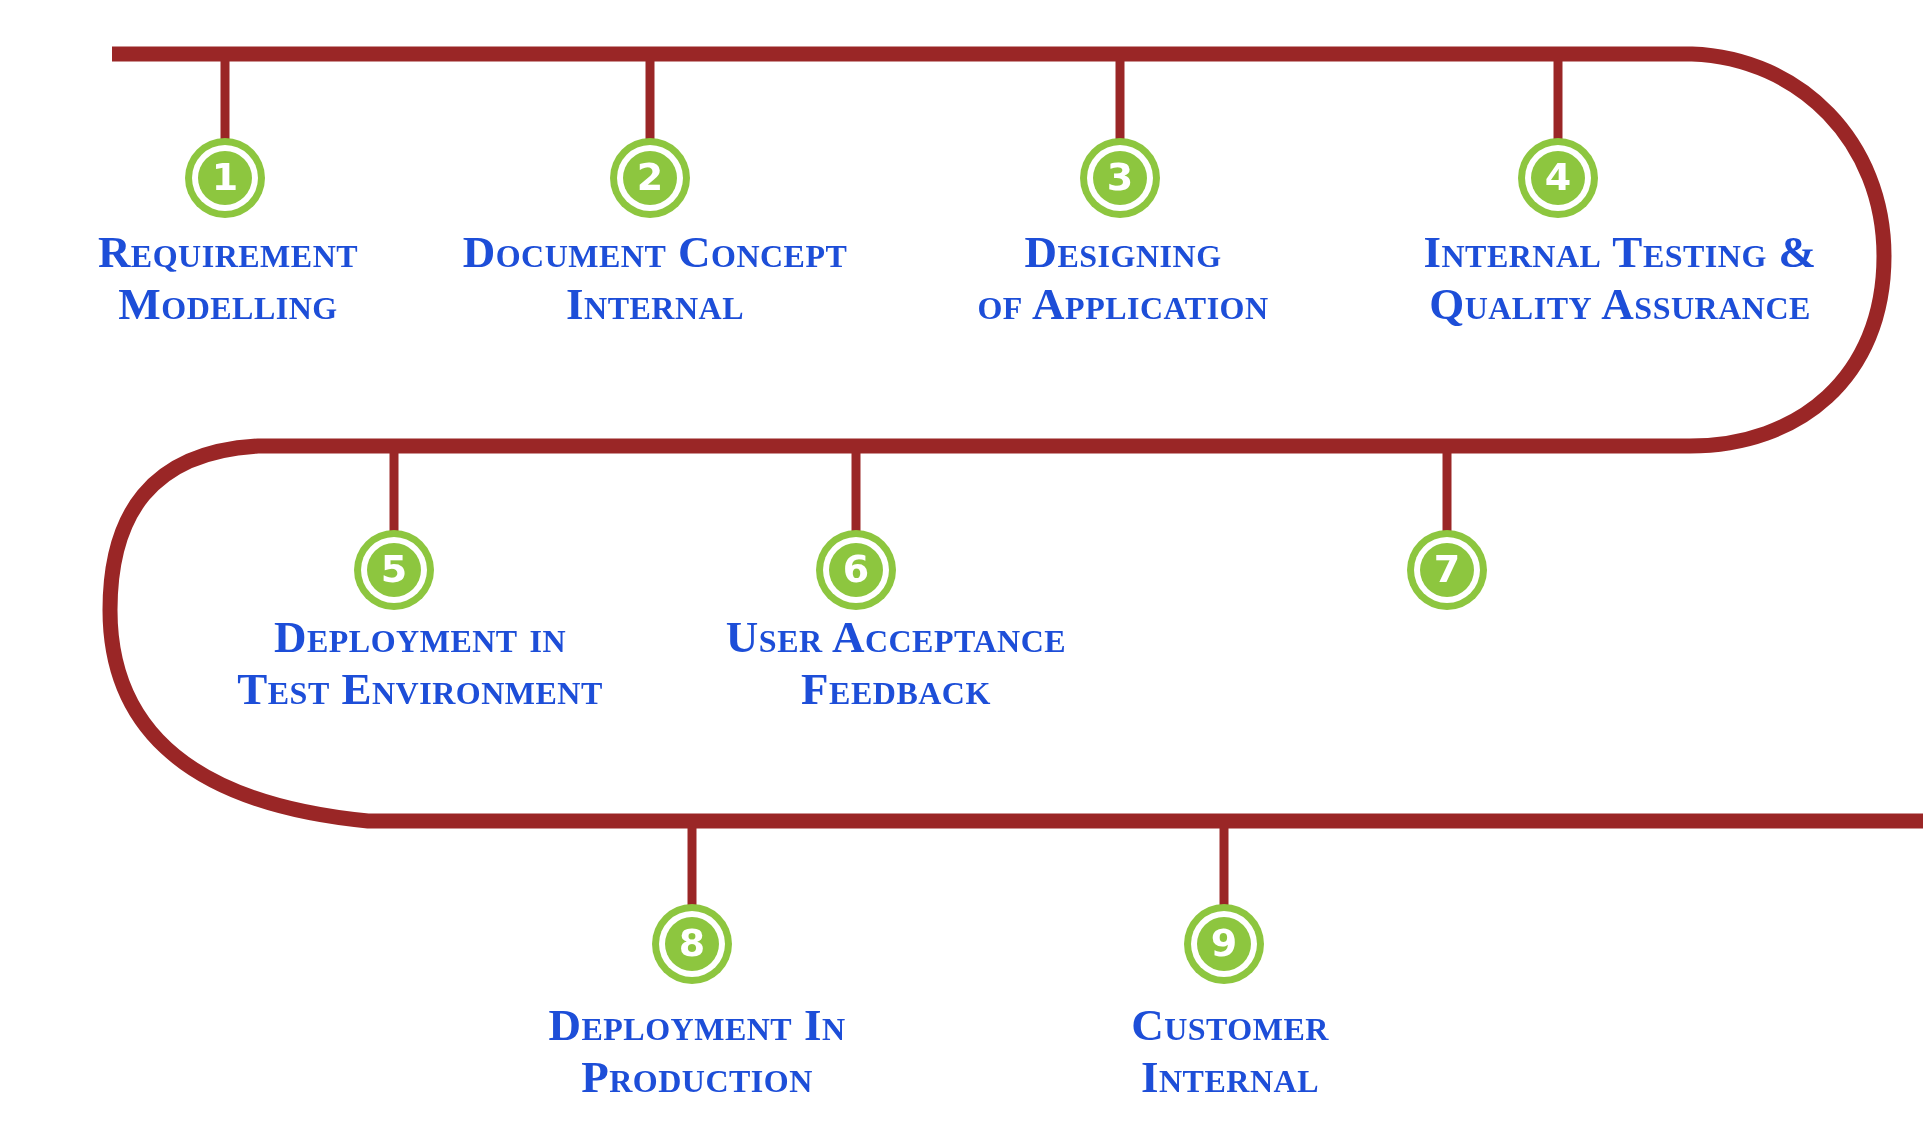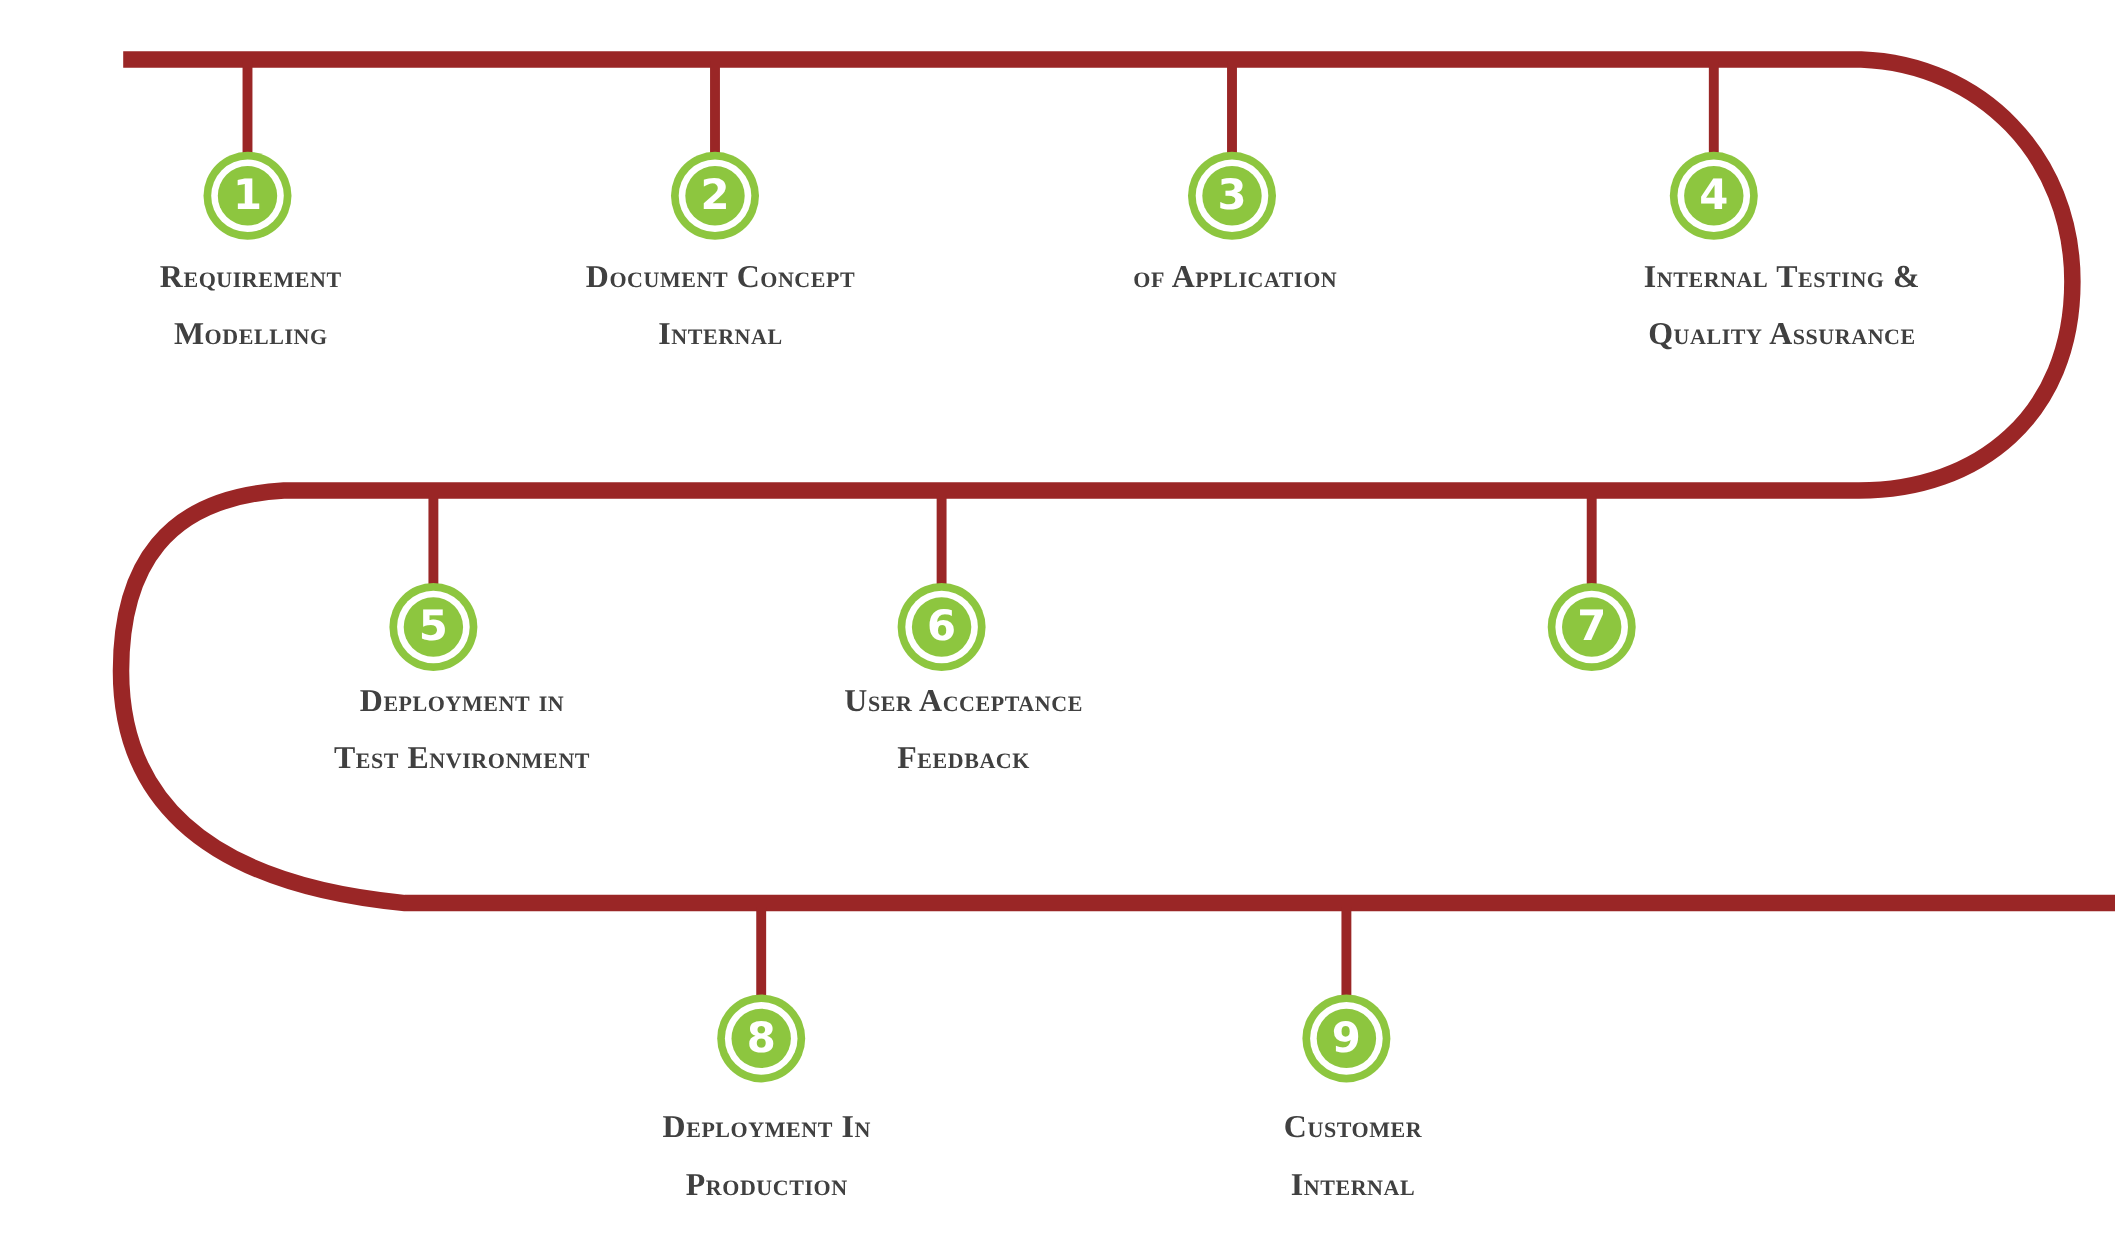--- a/index.html
+++ b/index.html
@@ -52,24 +52,24 @@
     font-size: 38px;
     font-weight: bold;
     line-height: 1;
     padding-bottom: 2px;
     box-sizing: border-box;
   }
   .step-label {
     position: absolute;
     transform: translateX(-50%);
     text-align: center;
-    color: #404040;
+    color: #1d4ed8;
     font-variant: small-caps;
     font-weight: bold;
-    font-size: 29px;
+    font-size: 45px;
     line-height: 52px;
     letter-spacing: 0.5px;
     white-space: nowrap;
   }
 </style>
 </head>
 <body>
 
 <div class="canvas">
 
@@ -147,32 +147,33 @@
 
   <div class="step-label" style="left:228px; top:226px;">
     <div>Requirement</div>
     <div>Modelling</div>
   </div>
   <div class="step-label" style="left:655px; top:226px;">
     <div>Document Concept</div>
     <div>Internal</div>
   </div>
   <div class="step-label" style="left:1123px; top:226px;">
+    <div>Designing</div>
     <div>of Application</div>
   </div>
   <div class="step-label" style="left:1572px; top:226px;margin-left:48px;">
     <div>Internal Testing &amp;</div>
     <div>Quality Assurance</div>
   </div>
 
   <div class="step-label" style="left:420px; top:611px;">
     <div>Deployment in</div>
     <div>Test Environment</div>
   </div>
-  <div class="step-label" style="left:876px; top:611px;">
+  <div class="step-label" style="left:896px; top:611px;">
     <div>User Acceptance</div>
     <div>Feedback</div>
   </div>
 
   <div class="step-label" style="left:697px; top:999px;">
     <div>Deployment In</div>
     <div>Production</div>
   </div>
   <div class="step-label" style="left:1230px; top:999px;">
     <div>Customer</div>

